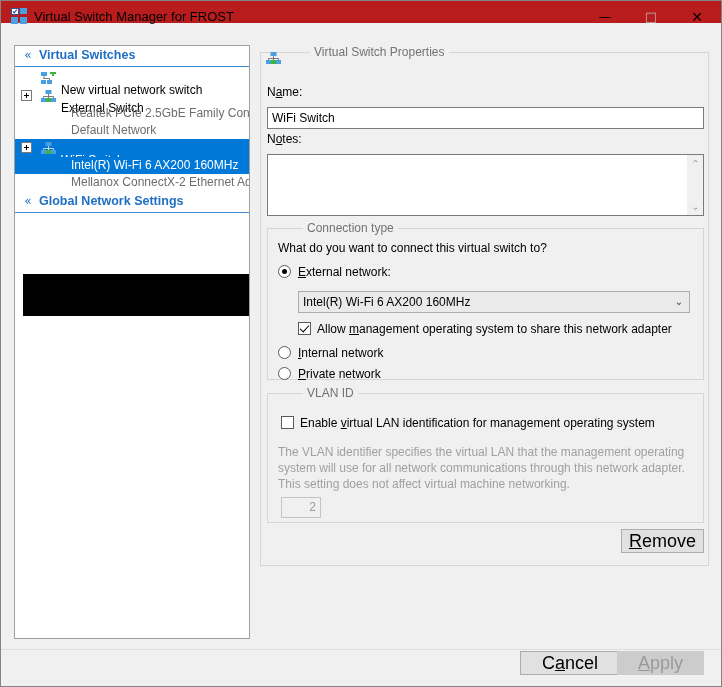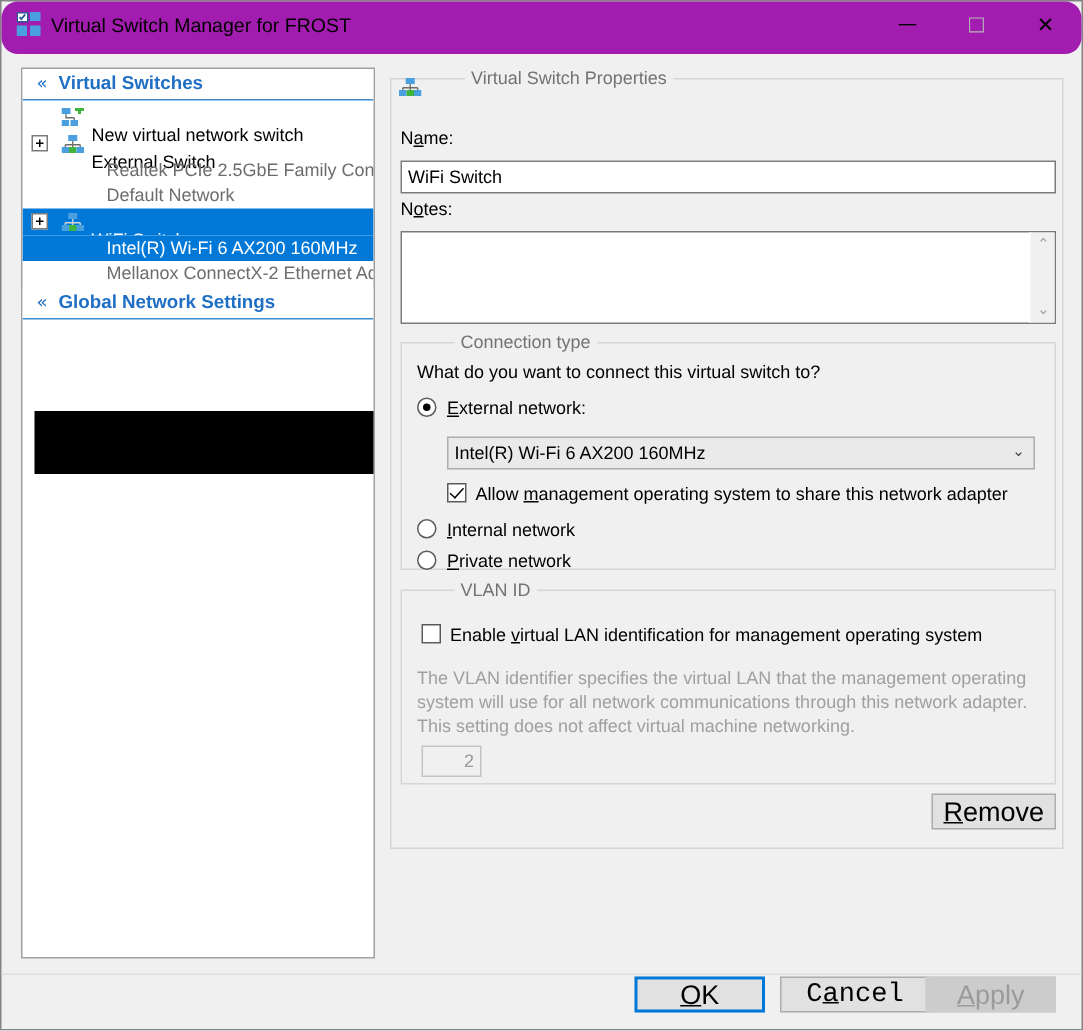--- a/index.html
+++ b/index.html
@@ -22,24 +22,23 @@
     background: #f0f0f0;
     border: 1px solid #848484;
     box-sizing: border-box;
   }
 
   
   #titlebar {
     position: absolute;
     left: 0; top: 0;
     width: 720px;
-    height: 35px;
-    background: #a21caf;
-    box-sizing: border-box;
-    border-radius: 11px;
+    height: 22px;
+    background: #b91c1c;
+    box-sizing: border-box;
   }
   #title-icon {
     position: absolute;
     left: 10px; top: 7px;
     width: 17px; height: 17px;
   }
   #title-text {
     position: absolute;
     left: 33px; top: 7px;
     font-size: 13px;
@@ -395,21 +394,21 @@
     background: #dfdfdf;
   }
   #btn-ok {
     left: 422px; top: 650px;
     width: 87px; height: 24px;
     background: #e1e1e1;
     border: 2px solid #0078d7;
   }
   #btn-cancel {
     left: 519px; top: 650px;
-    width: 100px; height: 24px; font-family: Liberation Mono, monospace;
+    width: 100px; height: 24px;
   }
   #btn-apply {
     left: 616px; top: 650px;
     width: 87px; height: 24px;
     background: #cccccc;
     border: 1px solid #cccccc;
     color: #9a9a9a;
   }
 </style>
 </head>
@@ -576,17 +575,16 @@
         <div id="vlan-desc">The VLAN identifier specifies the virtual LAN that the management operating system will use for all network communications through this network adapter. This setting does not affect virtual machine networking.</div>
 
         <div id="vlan-spin">2</div>
       </div>
 
       <button class="btn" id="btn-remove"><span></span><span class="acc">R</span><span>emove</span></button>
     </div>
   </div>
 
   <div id="footer-sep"></div>
-  <button class="btn" id="btn-ok"><span></span><span class="acc">O</span><span>K</span></button>
   <button class="btn" id="btn-cancel"><span>C</span><span class="acc">a</span><span>ncel</span></button>
   <button class="btn" id="btn-apply"><span></span><span class="acc">A</span><span>pply</span></button>
 
 </div>
 
 </body></html>

